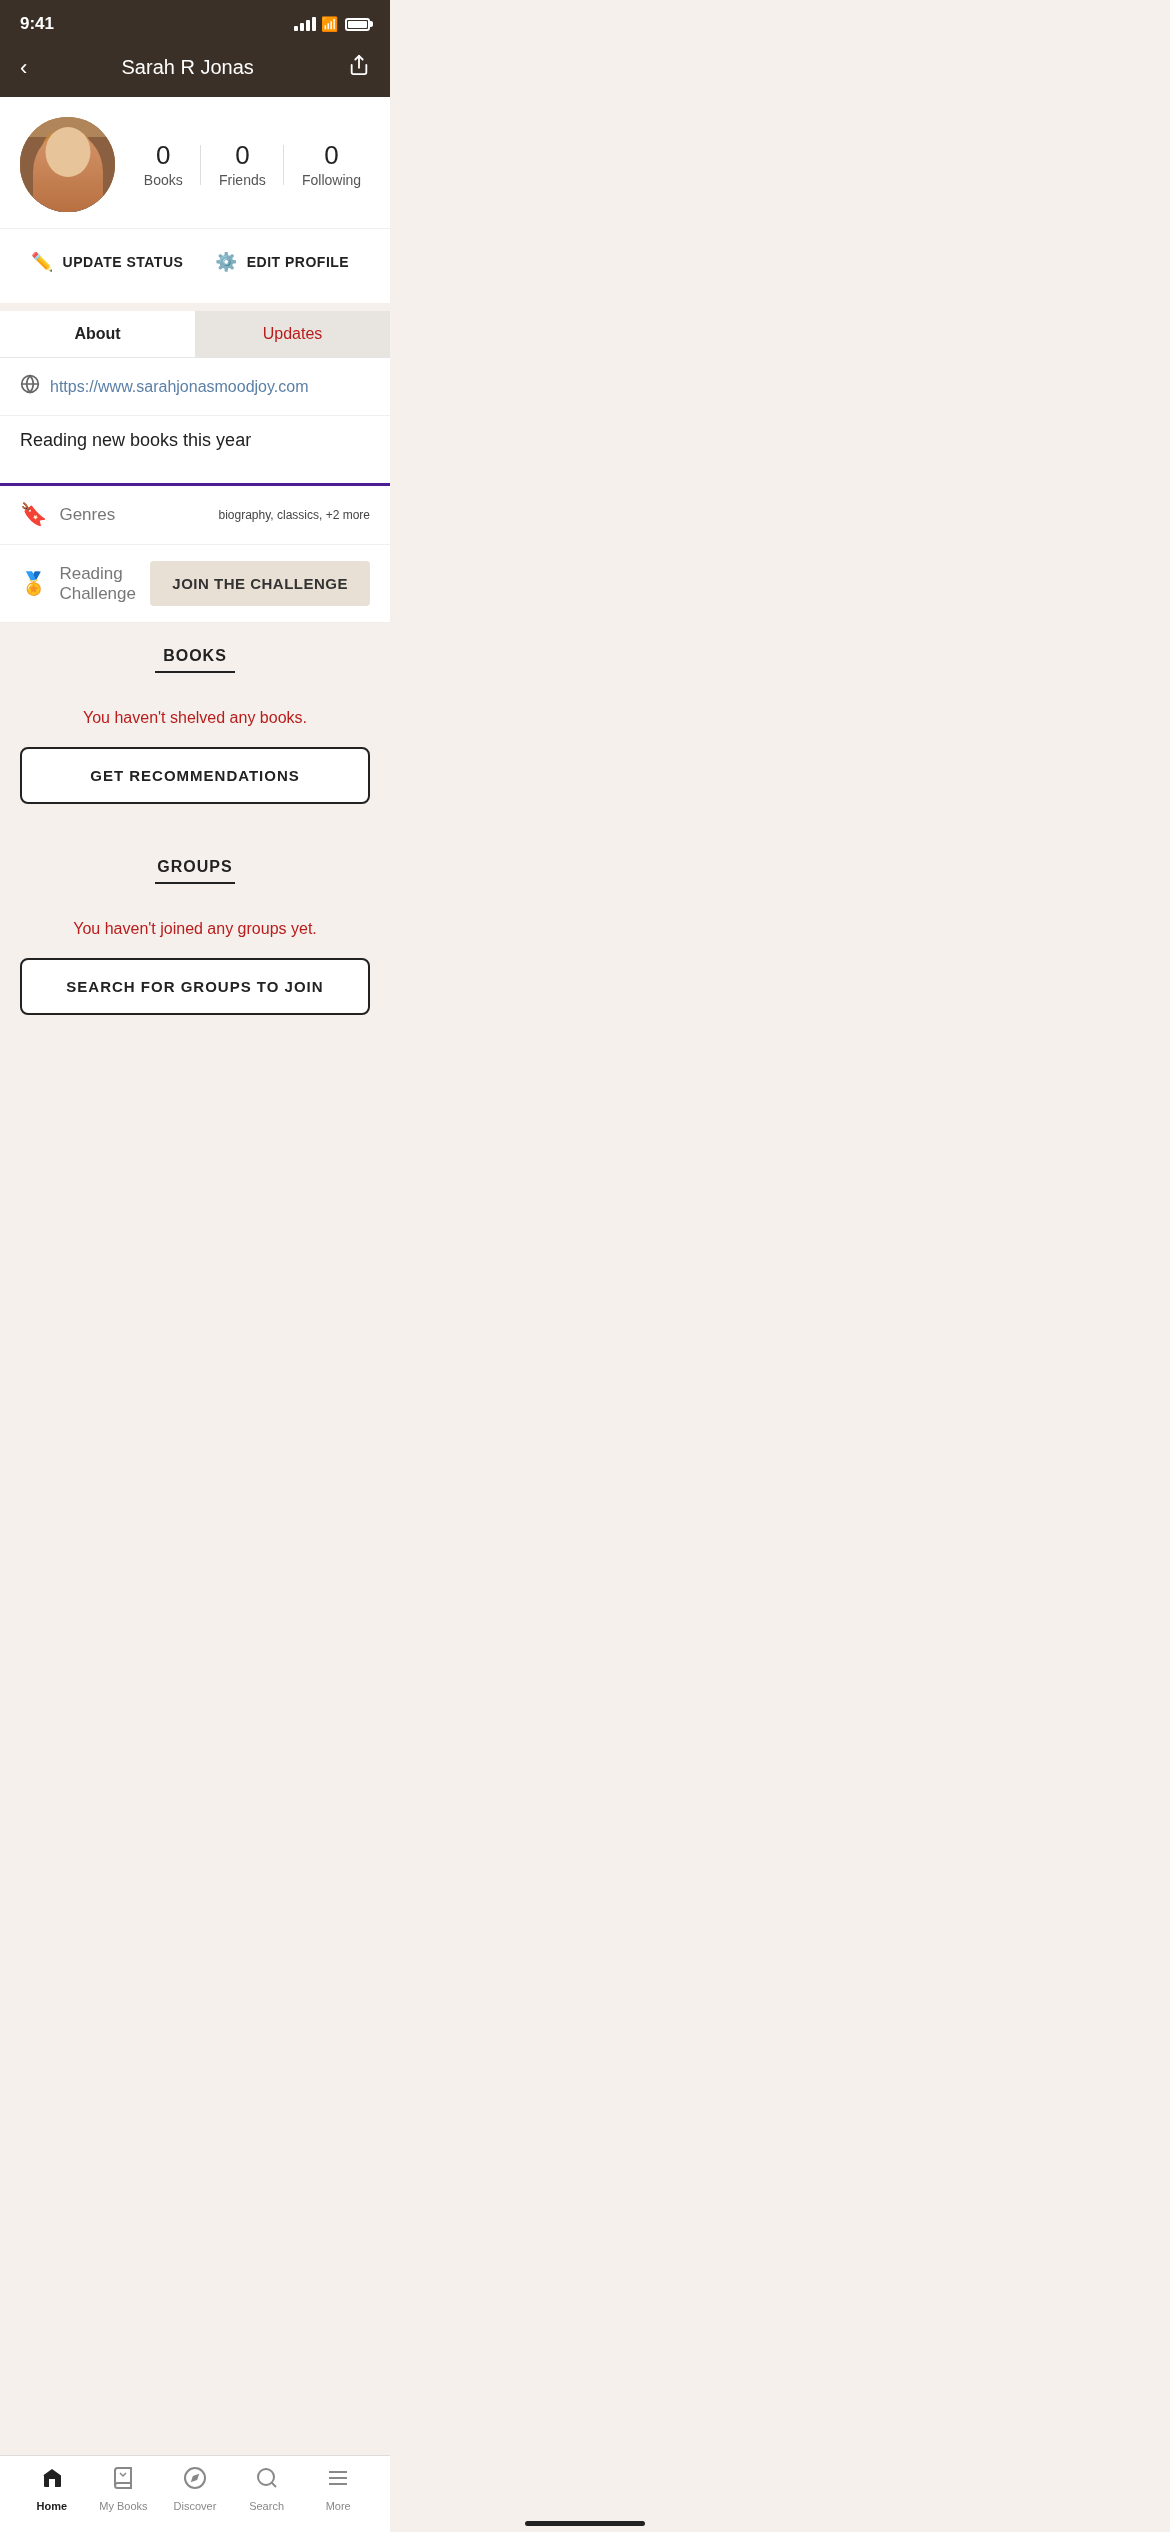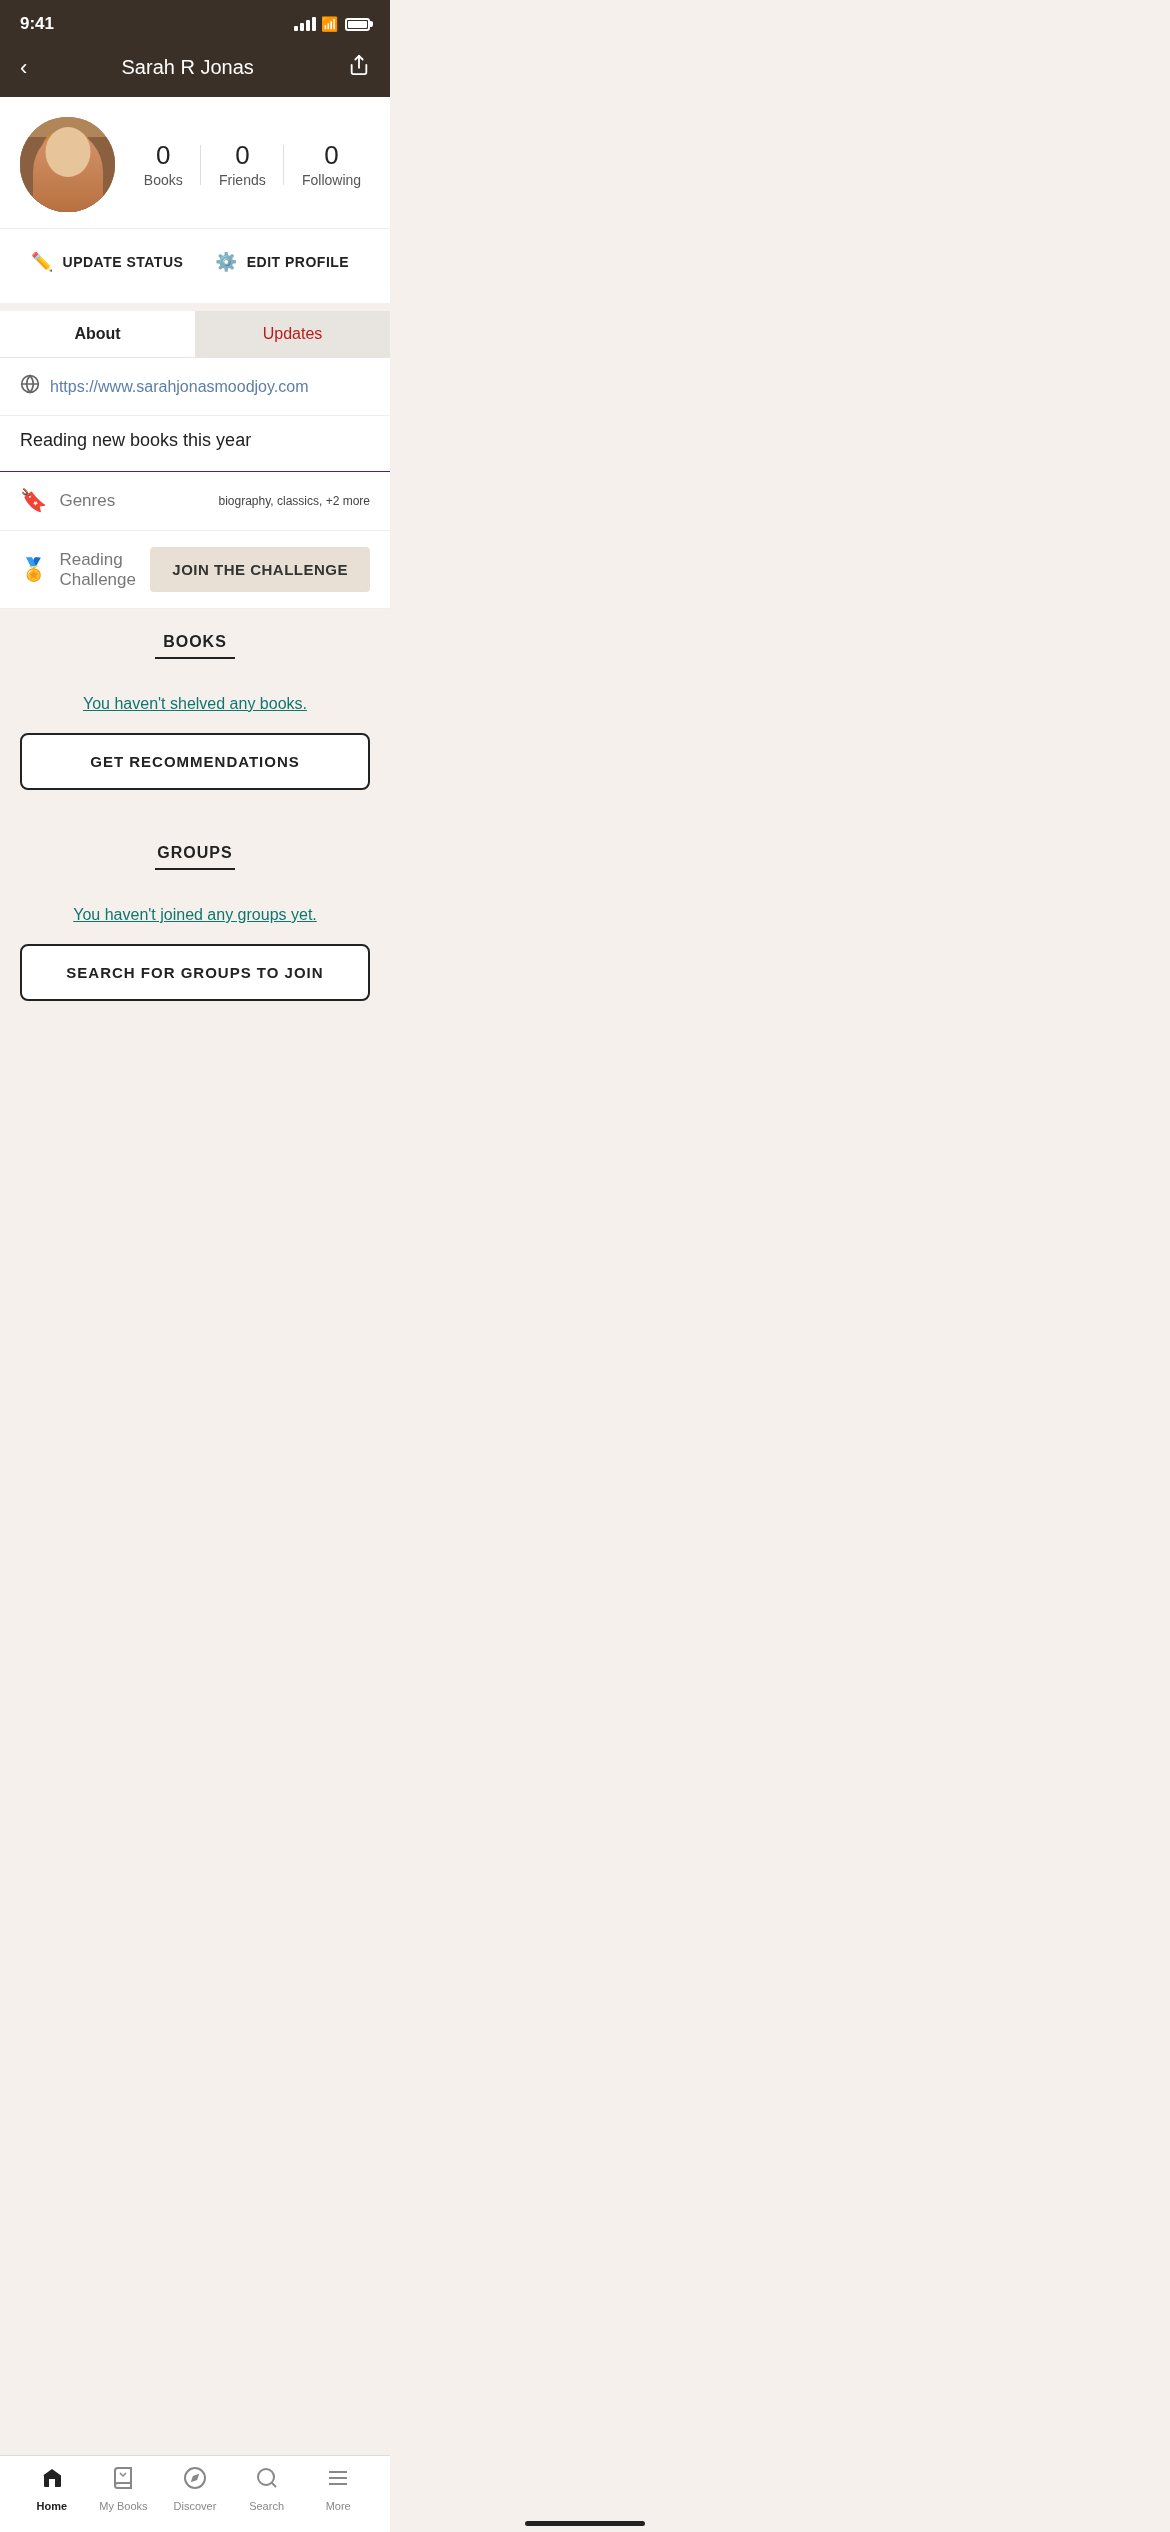--- a/index.html
+++ b/index.html
@@ -234,22 +234,22 @@
     }
     .globe-icon { font-size: 18px; color: #666; }
     .website-link {
       color: #5b7fa6;
       font-size: 16px;
       text-decoration: none;
     }
 
     
     .bio-row {
-      padding: 14px 20px 20px;
-      border-bottom: 1px solid #4c1d95;
+      padding: 14px 20px 32px;
+      border-bottom: 3px solid #4c1d95;
     }
     .bio-text {
       font-size: 18px;
       color: #222;
     }
 
     
     .info-row {
       padding: 16px 20px;
       display: flex;
@@ -295,24 +295,23 @@
       margin-bottom: 6px;
     }
     .section-underline {
       width: 80px;
       height: 2px;
       background: #222;
       margin: 0 auto 20px;
     }
     .section-empty {
       text-align: center;
-      color: #0f766e;
+      color: #b91c1c;
       font-size: 16px;
       padding: 16px 0 20px;
-      text-decoration: underline;
     }
     .section-btn {
       display: block;
       width: 100%;
       padding: 18px;
       text-align: center;
       font-size: 15px;
       font-weight: 700;
       letter-spacing: 1px;
       color: #222;

